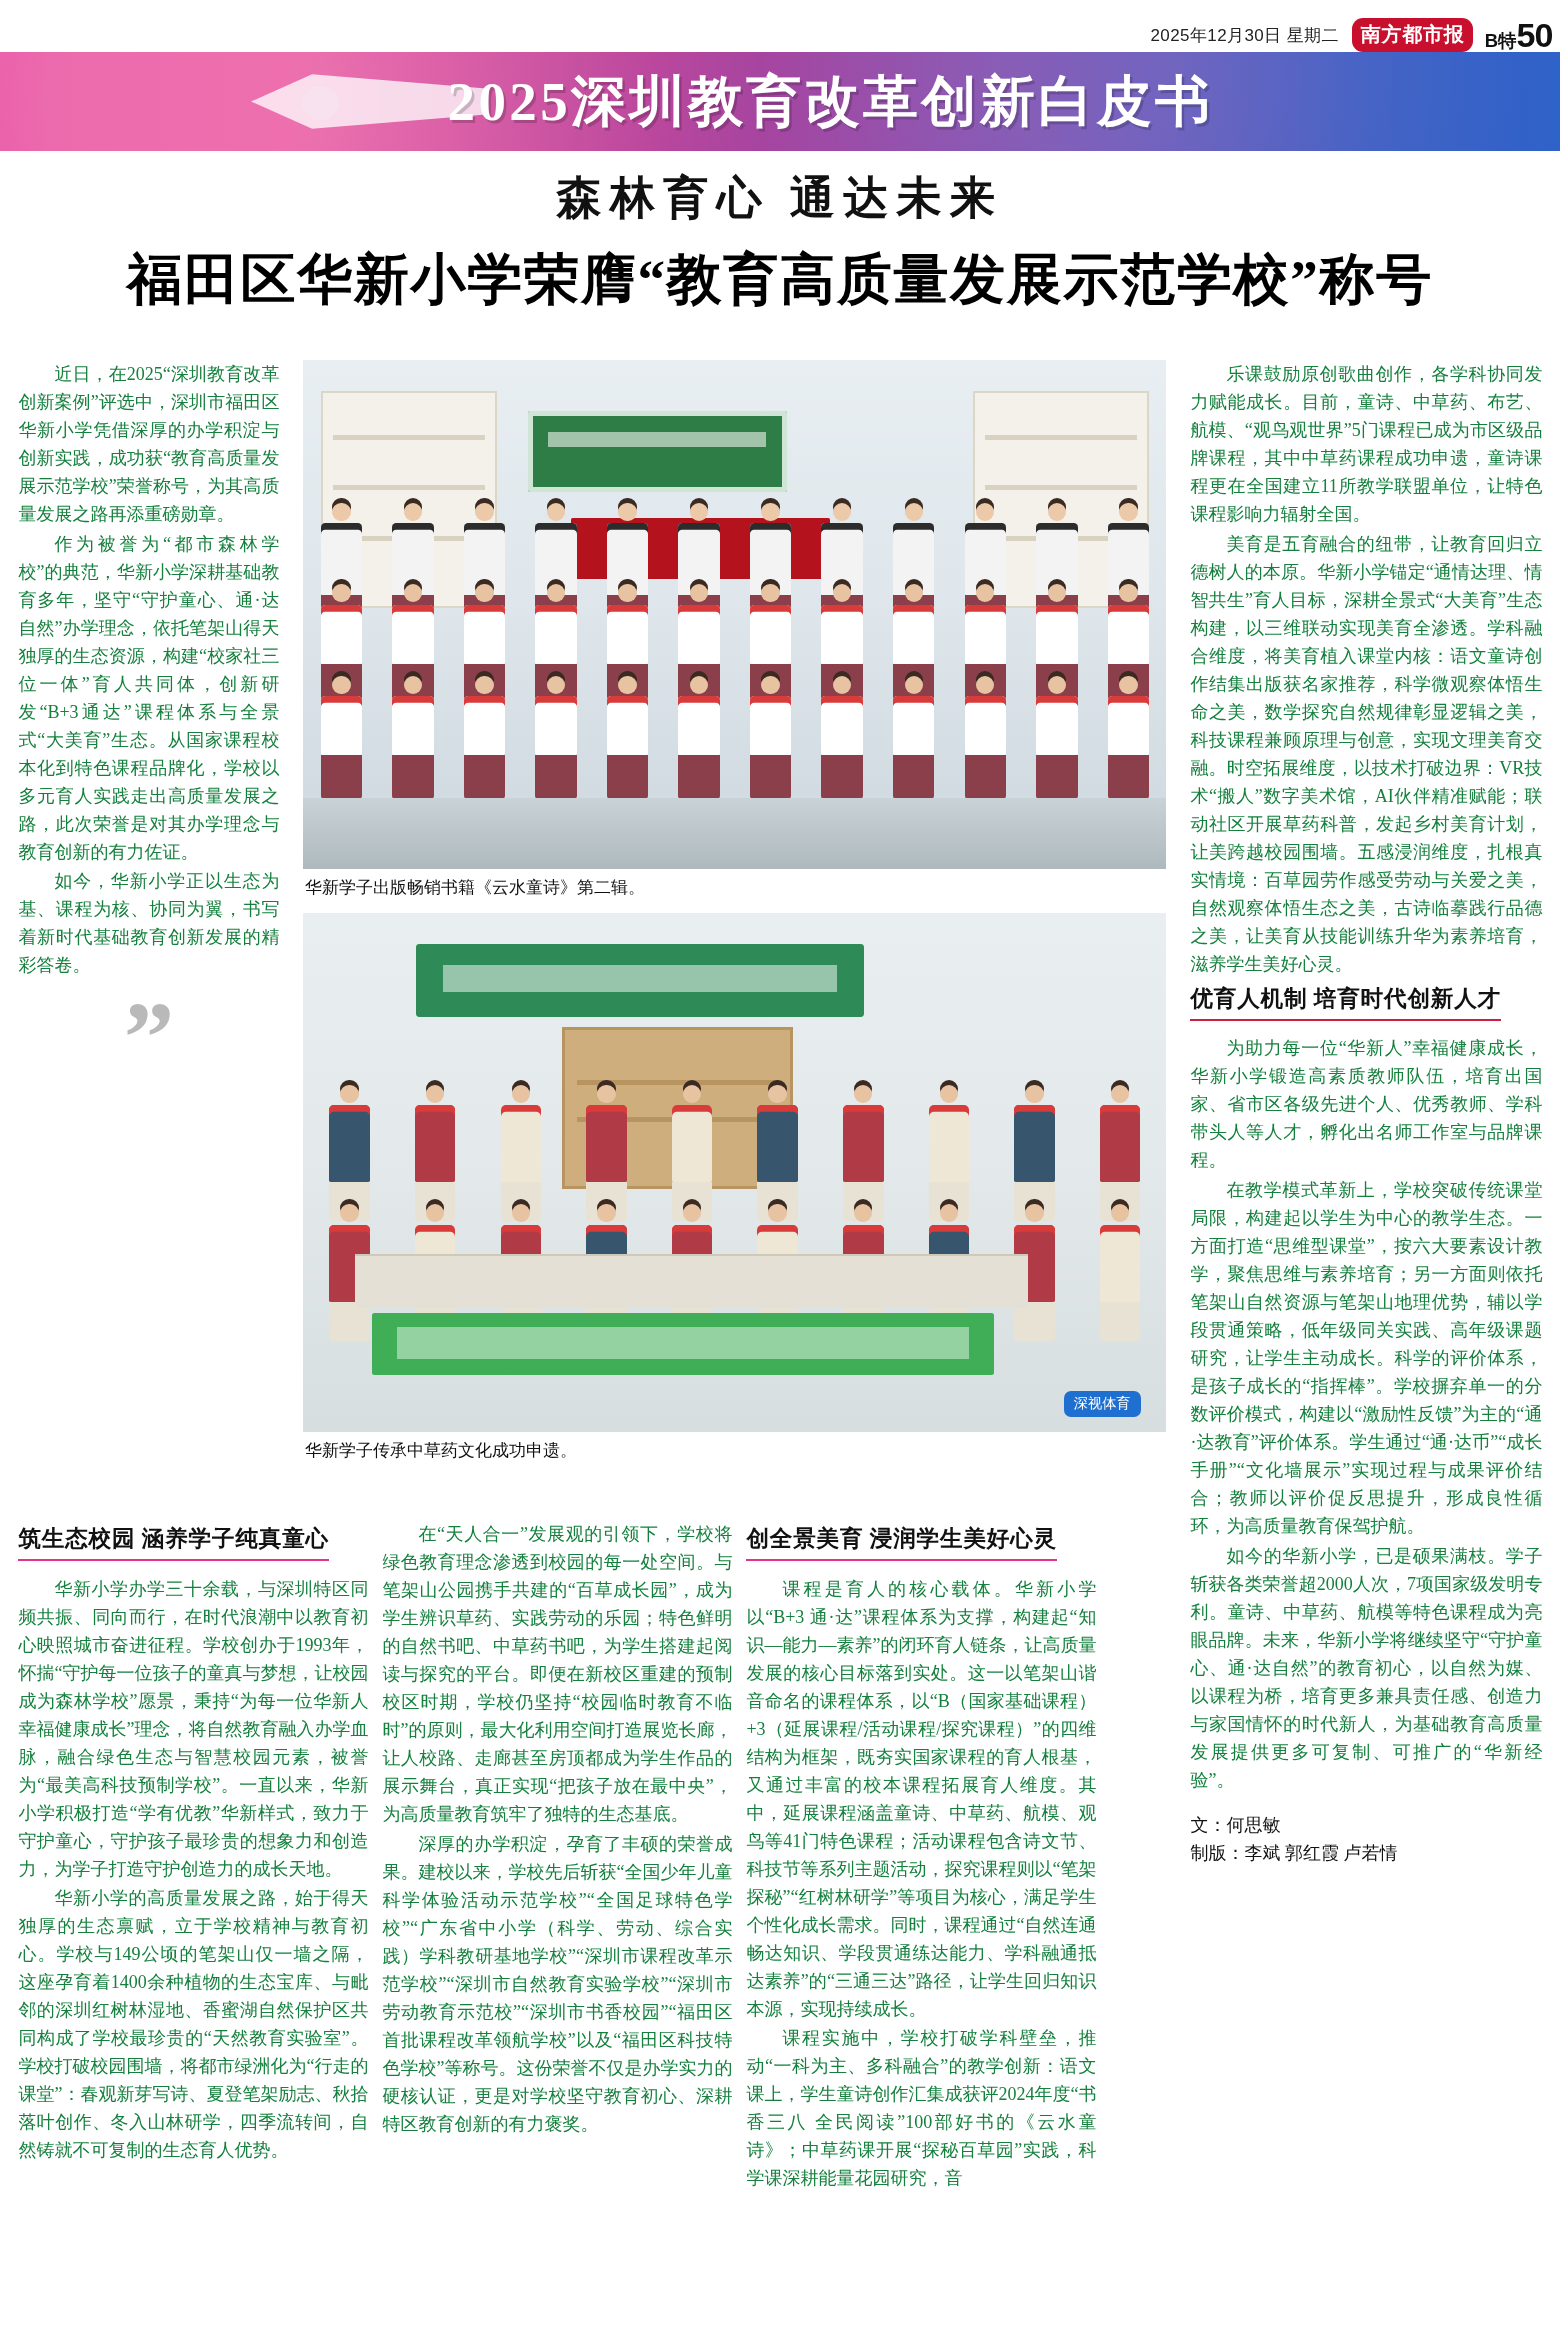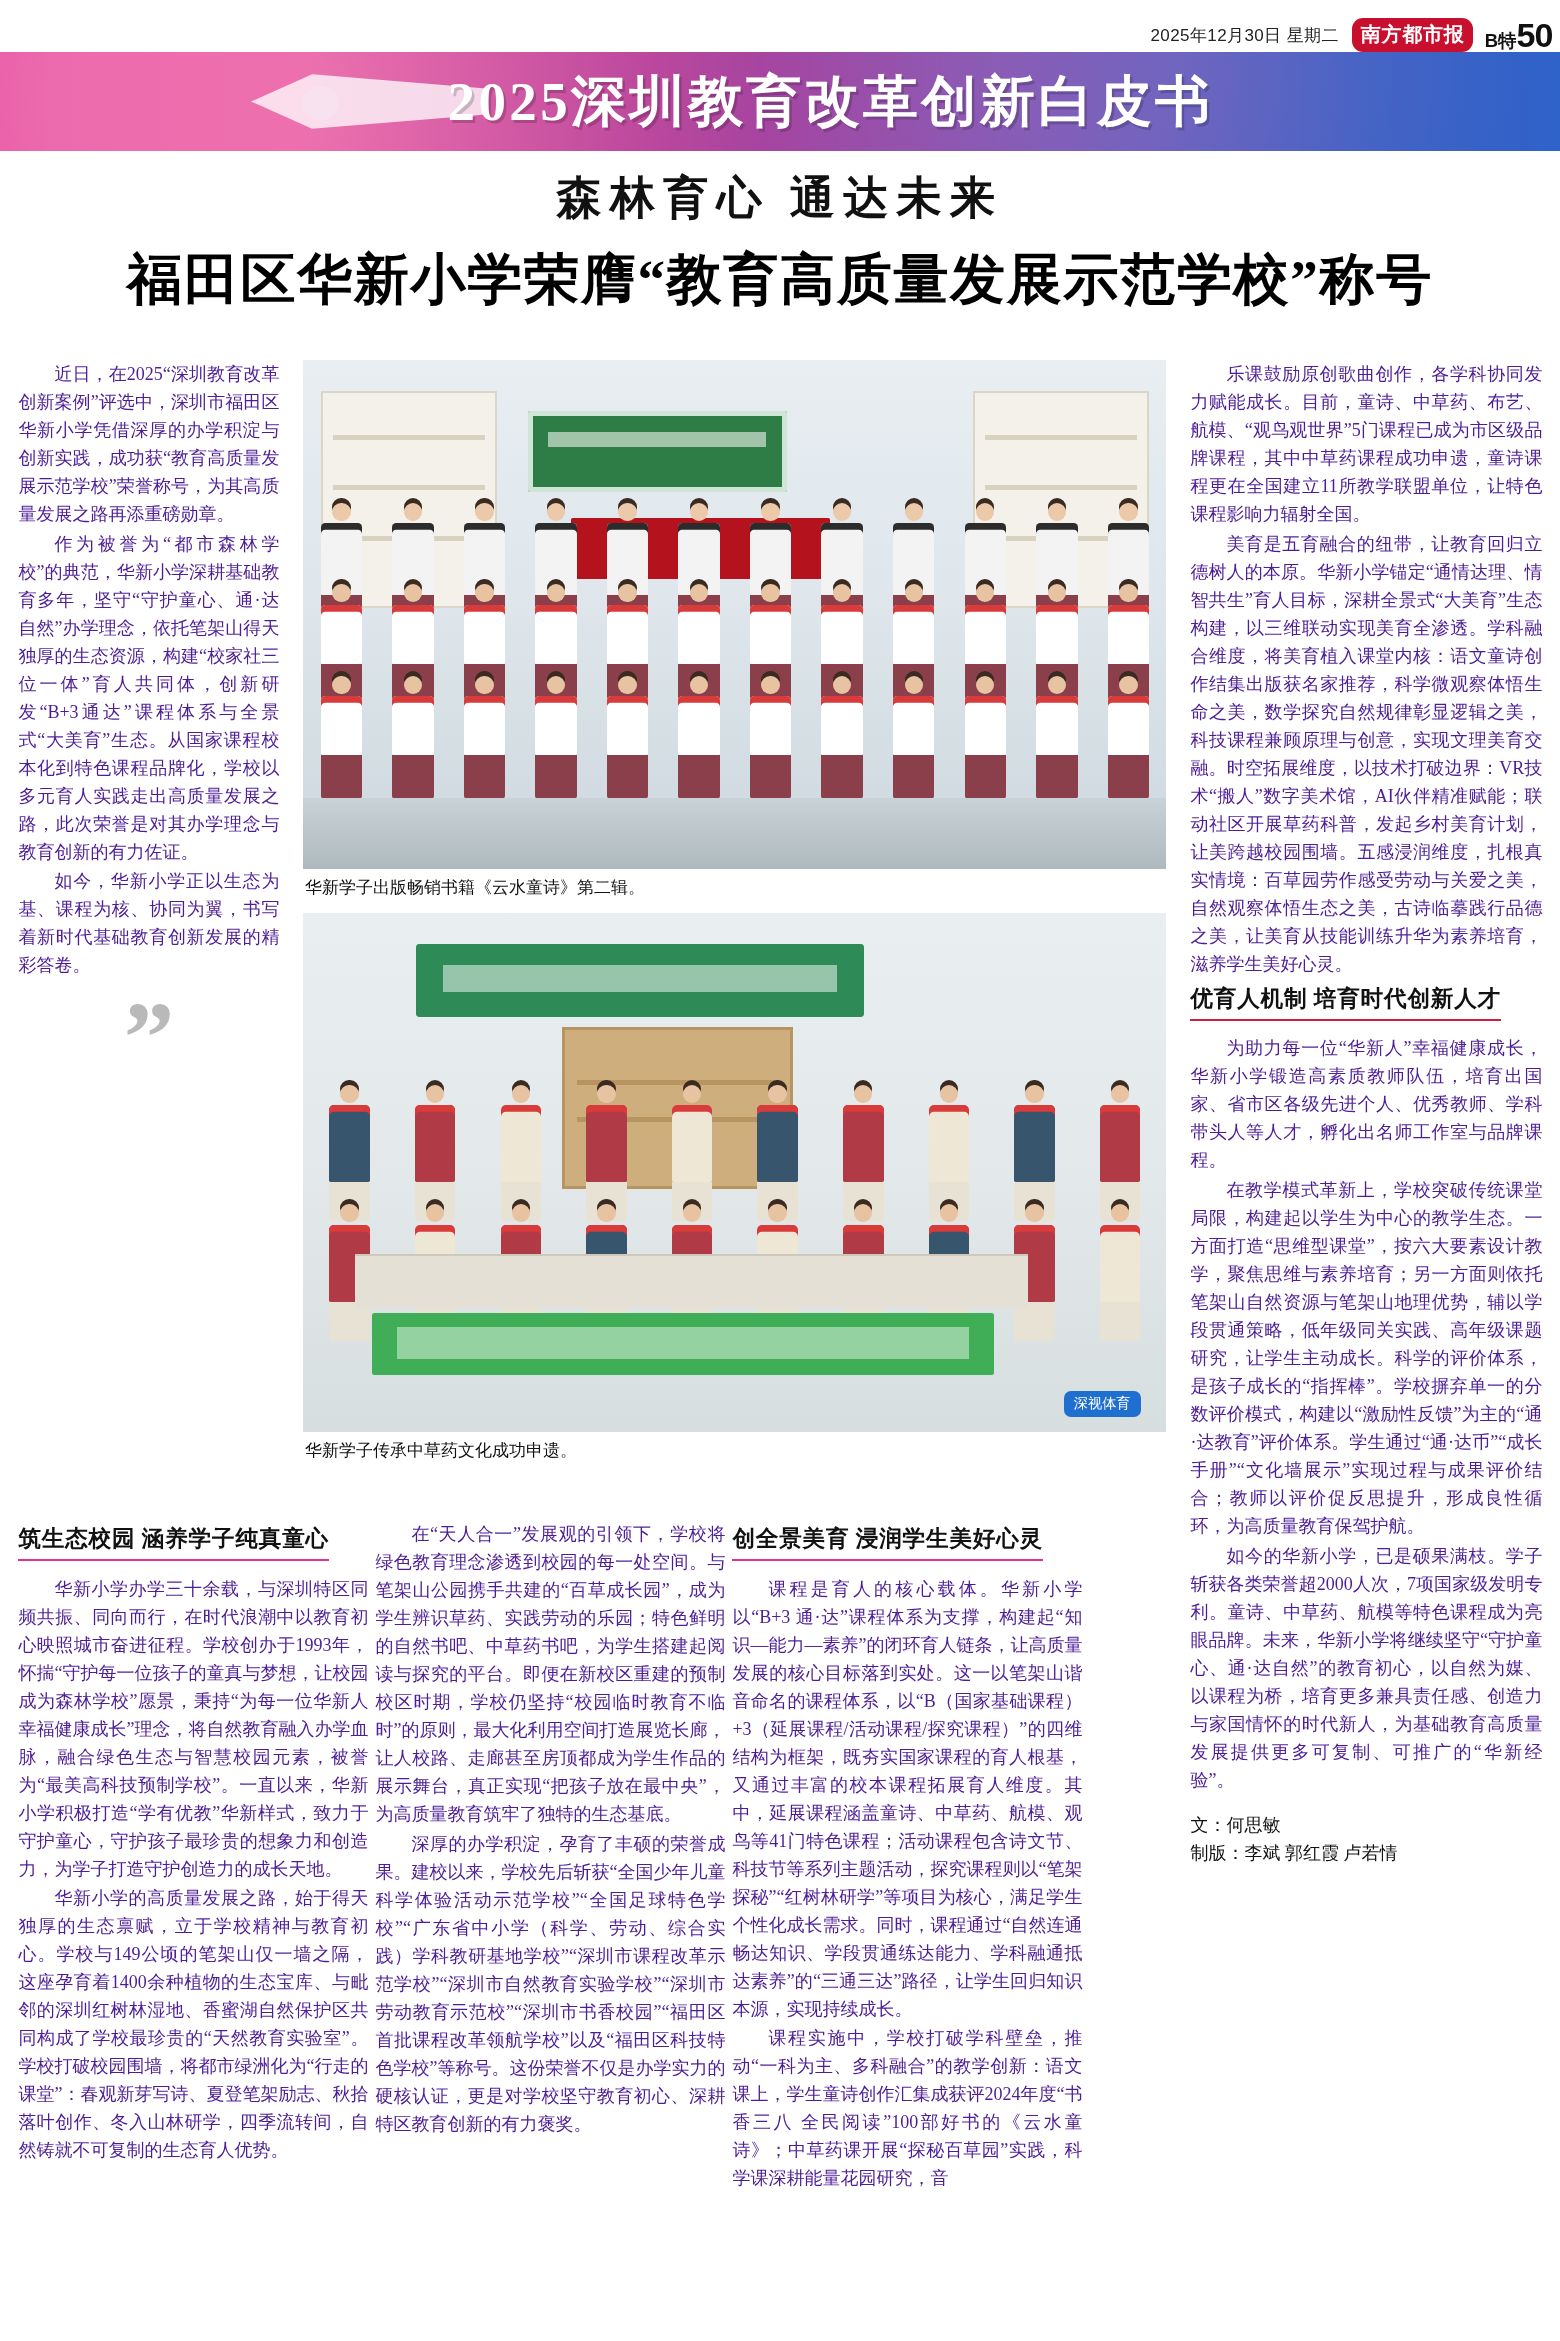--- a/index.html
+++ b/index.html
@@ -172,21 +172,21 @@
     left: 285px;
     top: 0;
     width: 863px;
   }
 
   .bodytext {
     font-size: 18px;
     line-height: 28px;
     text-align: justify;
     text-justify: inter-ideograph;
-    color: #4c1d95;
+    color: #15803d;
     font-family: "Liberation Serif", "DejaVu Serif", serif;
   }
   .bodytext p {
     margin: 0 0 1.7px 0;
     text-indent: 2em;
   }
 
   .quote-mark {
     margin-top: 22px;
     font-size: 101px;
@@ -385,21 +385,21 @@
     border-top: 2.5px solid #cfc9ba;
   }
 
   
   .lower {
     position: absolute;
     top: 1520px;
     left: 18.4px;
     width: 1524px;
     display: flex;
-    gap: 7px;
+    gap: 14px;
   }
   .lower-col { width: 350px; }
   .lower-col.wide { width: 352px; }
 
   .sec-head {
     display: inline-block;
     font-size: 22.6px;
     font-weight: bold;
     color: #111;
     letter-spacing: 0.8px;

